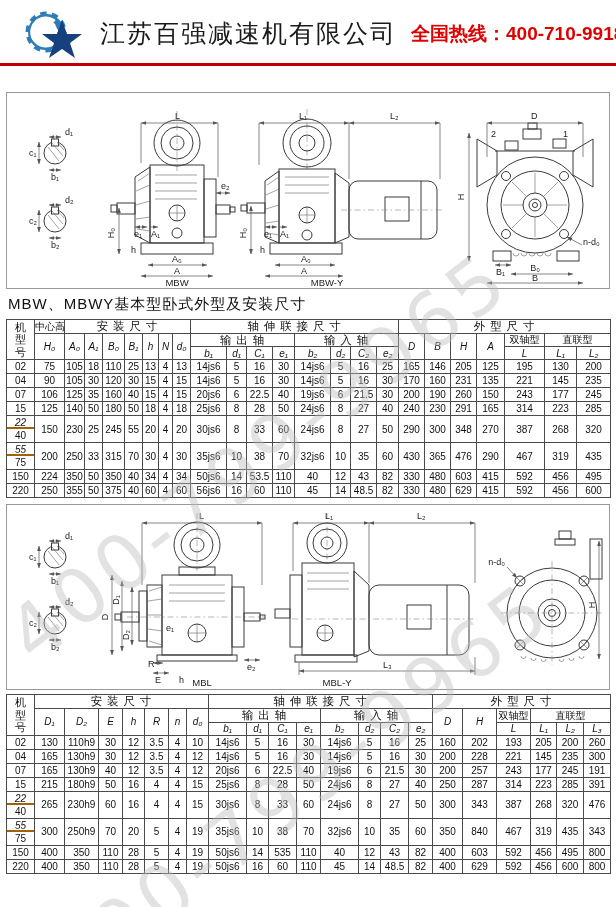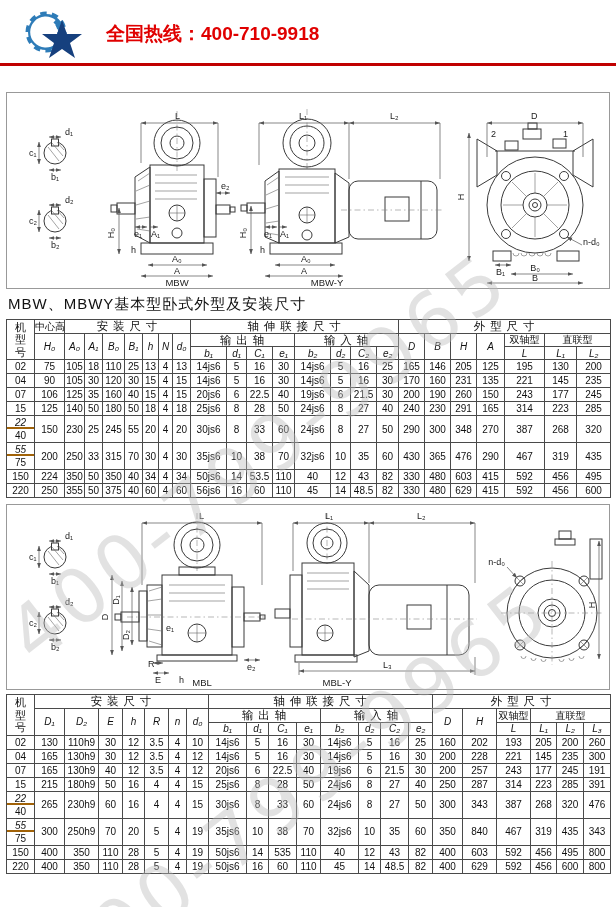--- a/index.html
+++ b/index.html
@@ -63,20 +63,21 @@
 
   <div class="hdr">
     <svg class="logo" viewBox="0 0 78 56">
       <g>
         <circle cx="32" cy="26" r="16" fill="none" stroke="#2e7cb8" stroke-width="9" stroke-dasharray="5.5 4.5"></circle>
         <circle cx="32" cy="26" r="15" fill="none" stroke="#2e7cb8" stroke-width="6"></circle>
         <path d="M40,16 a13,13 0 1 0 0,20" fill="none" stroke="#fff" stroke-width="5"></path>
         <path d="M48,14 L53,28 L68,28 L56,37 L61,52 L48,43 L35,52 L40,37 L28,28 L43,28 Z" fill="#16407e"></path>
       </g>
     </svg>
+    <div class="company">江苏百强减速机有限公司</div>
     <div class="hotline">全国热线：400-710-9918</div>
   </div>
 
   <div class="draw-box first">
     <svg width="602" height="195" viewBox="0 0 602 195">
       <defs>
         <marker id="aE" markerWidth="8" markerHeight="8" refX="7.5" refY="4" orient="auto">
             <path d="M0,1.2 L8,4 L0,6.8 z" fill="#555"></path>
           </marker>
         <marker id="aS" markerWidth="8" markerHeight="8" refX="0.5" refY="4" orient="auto">

